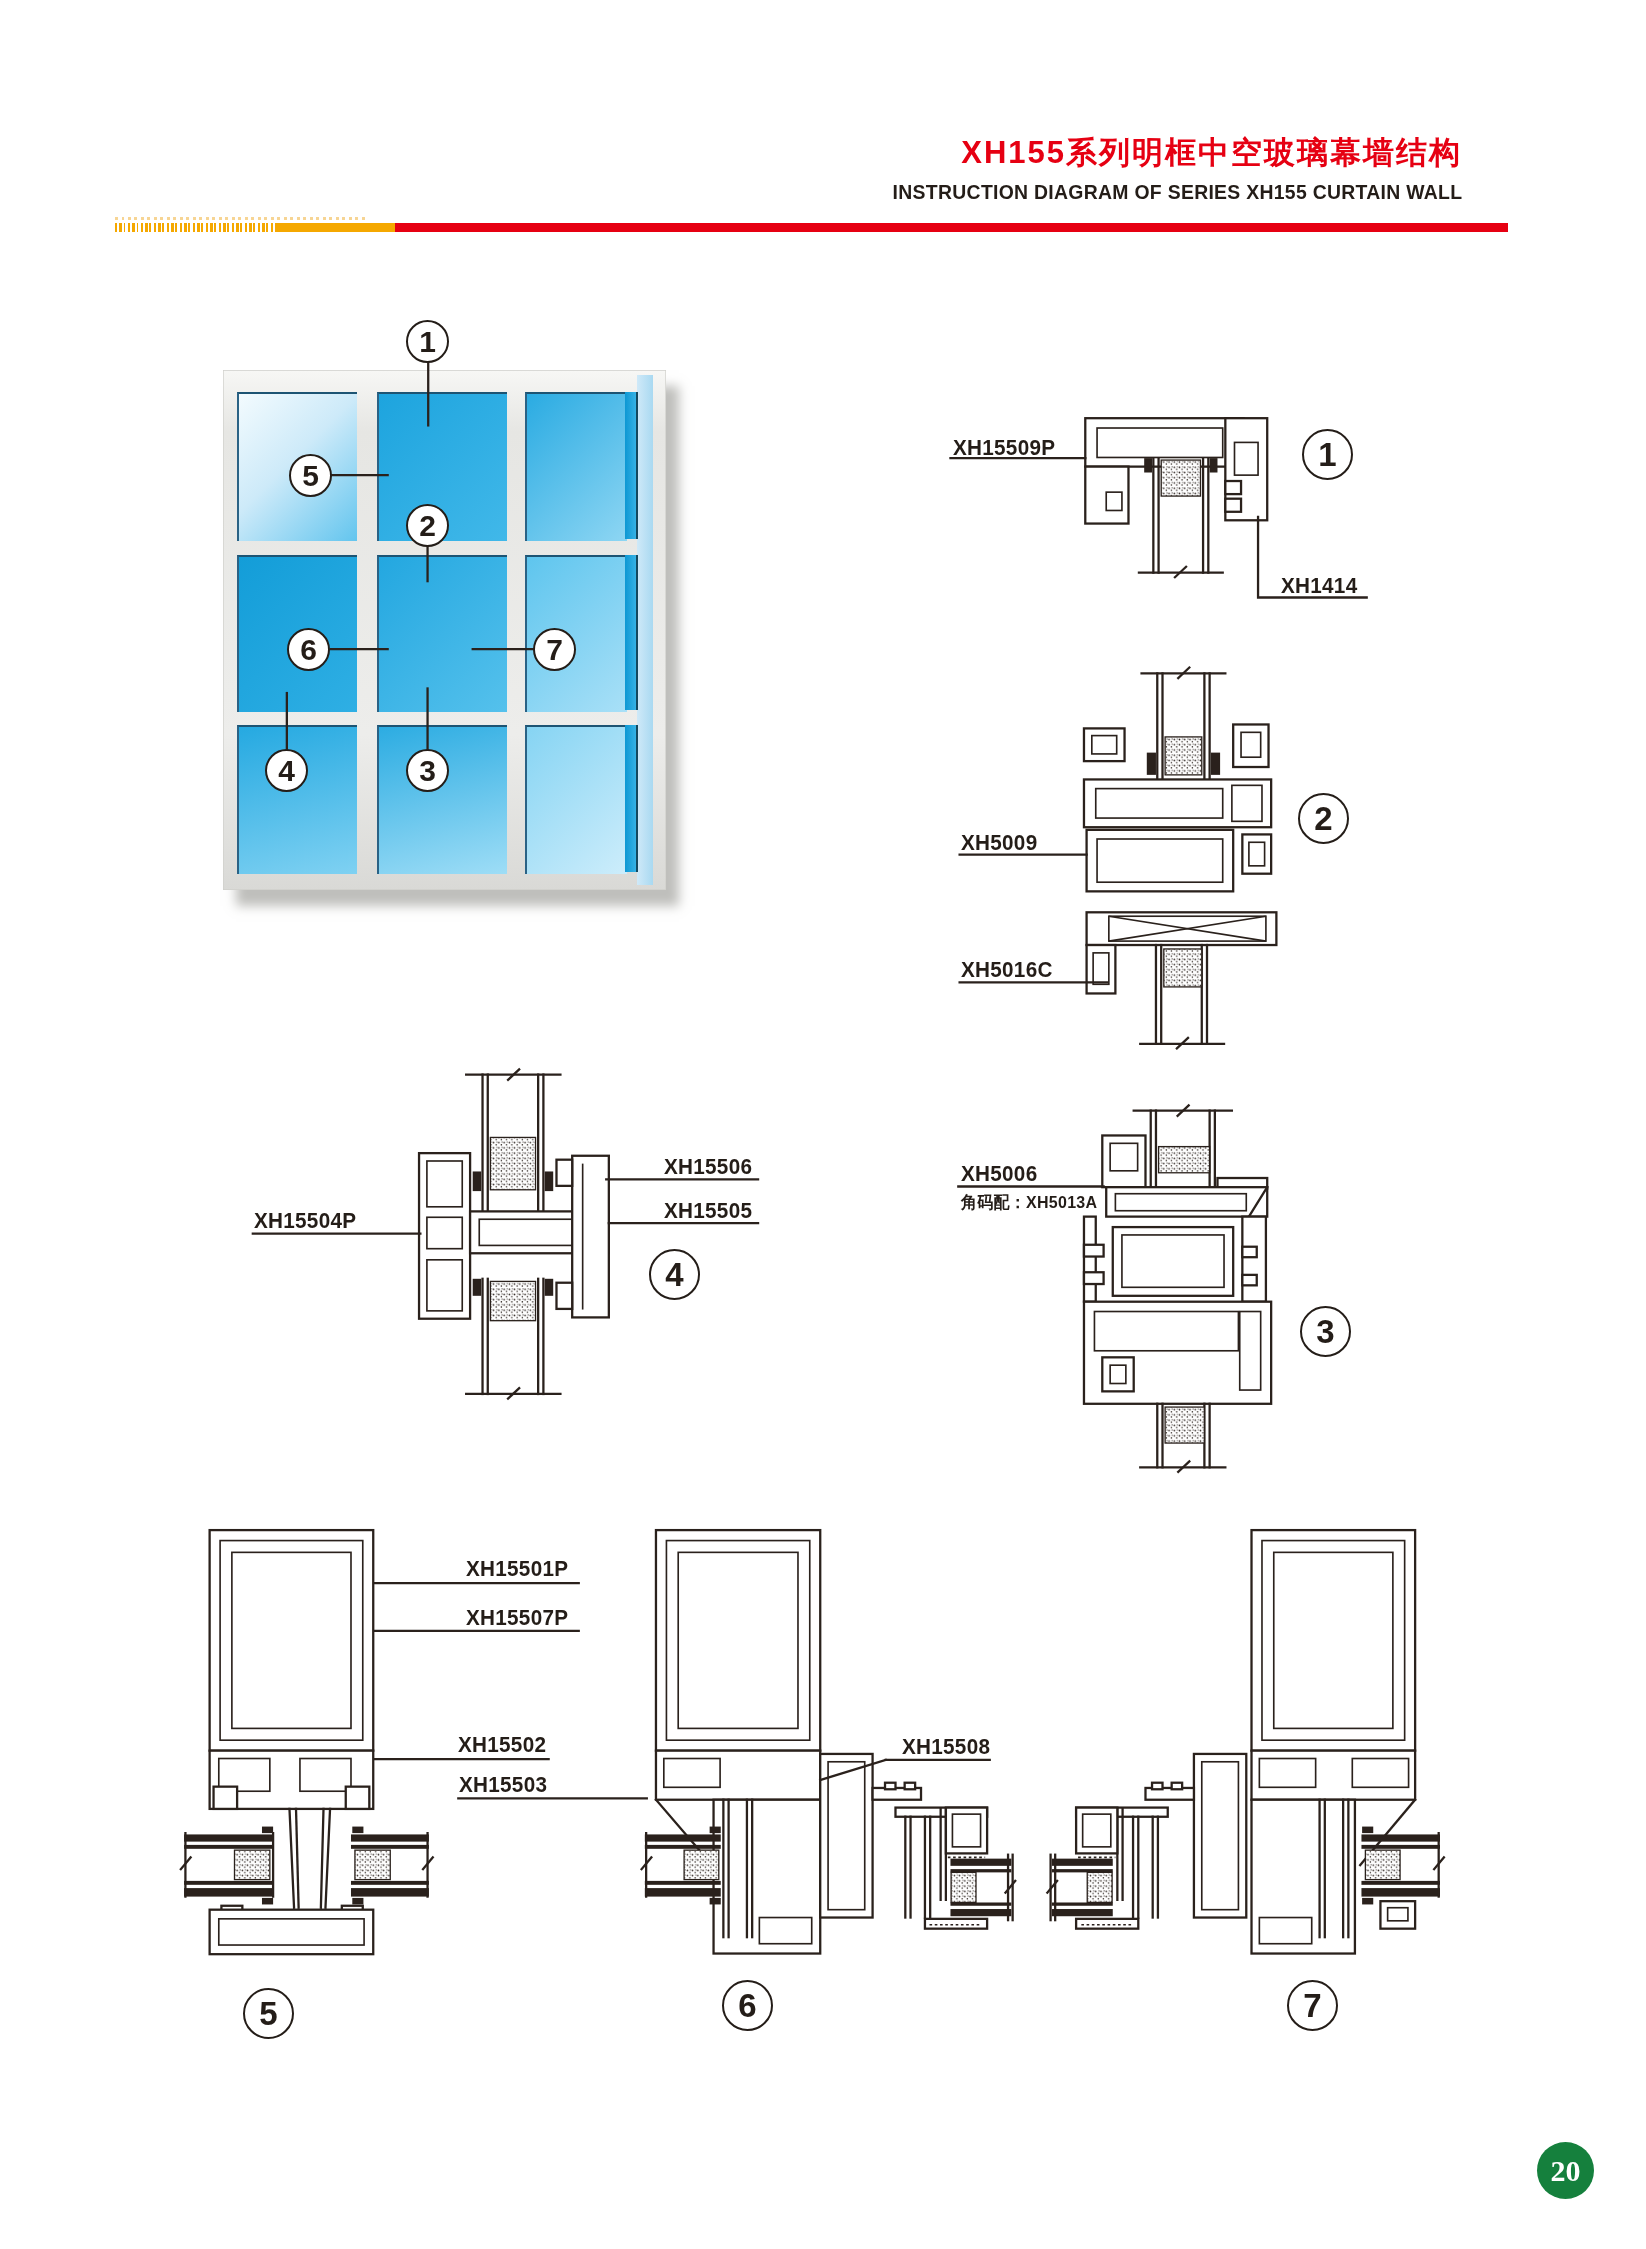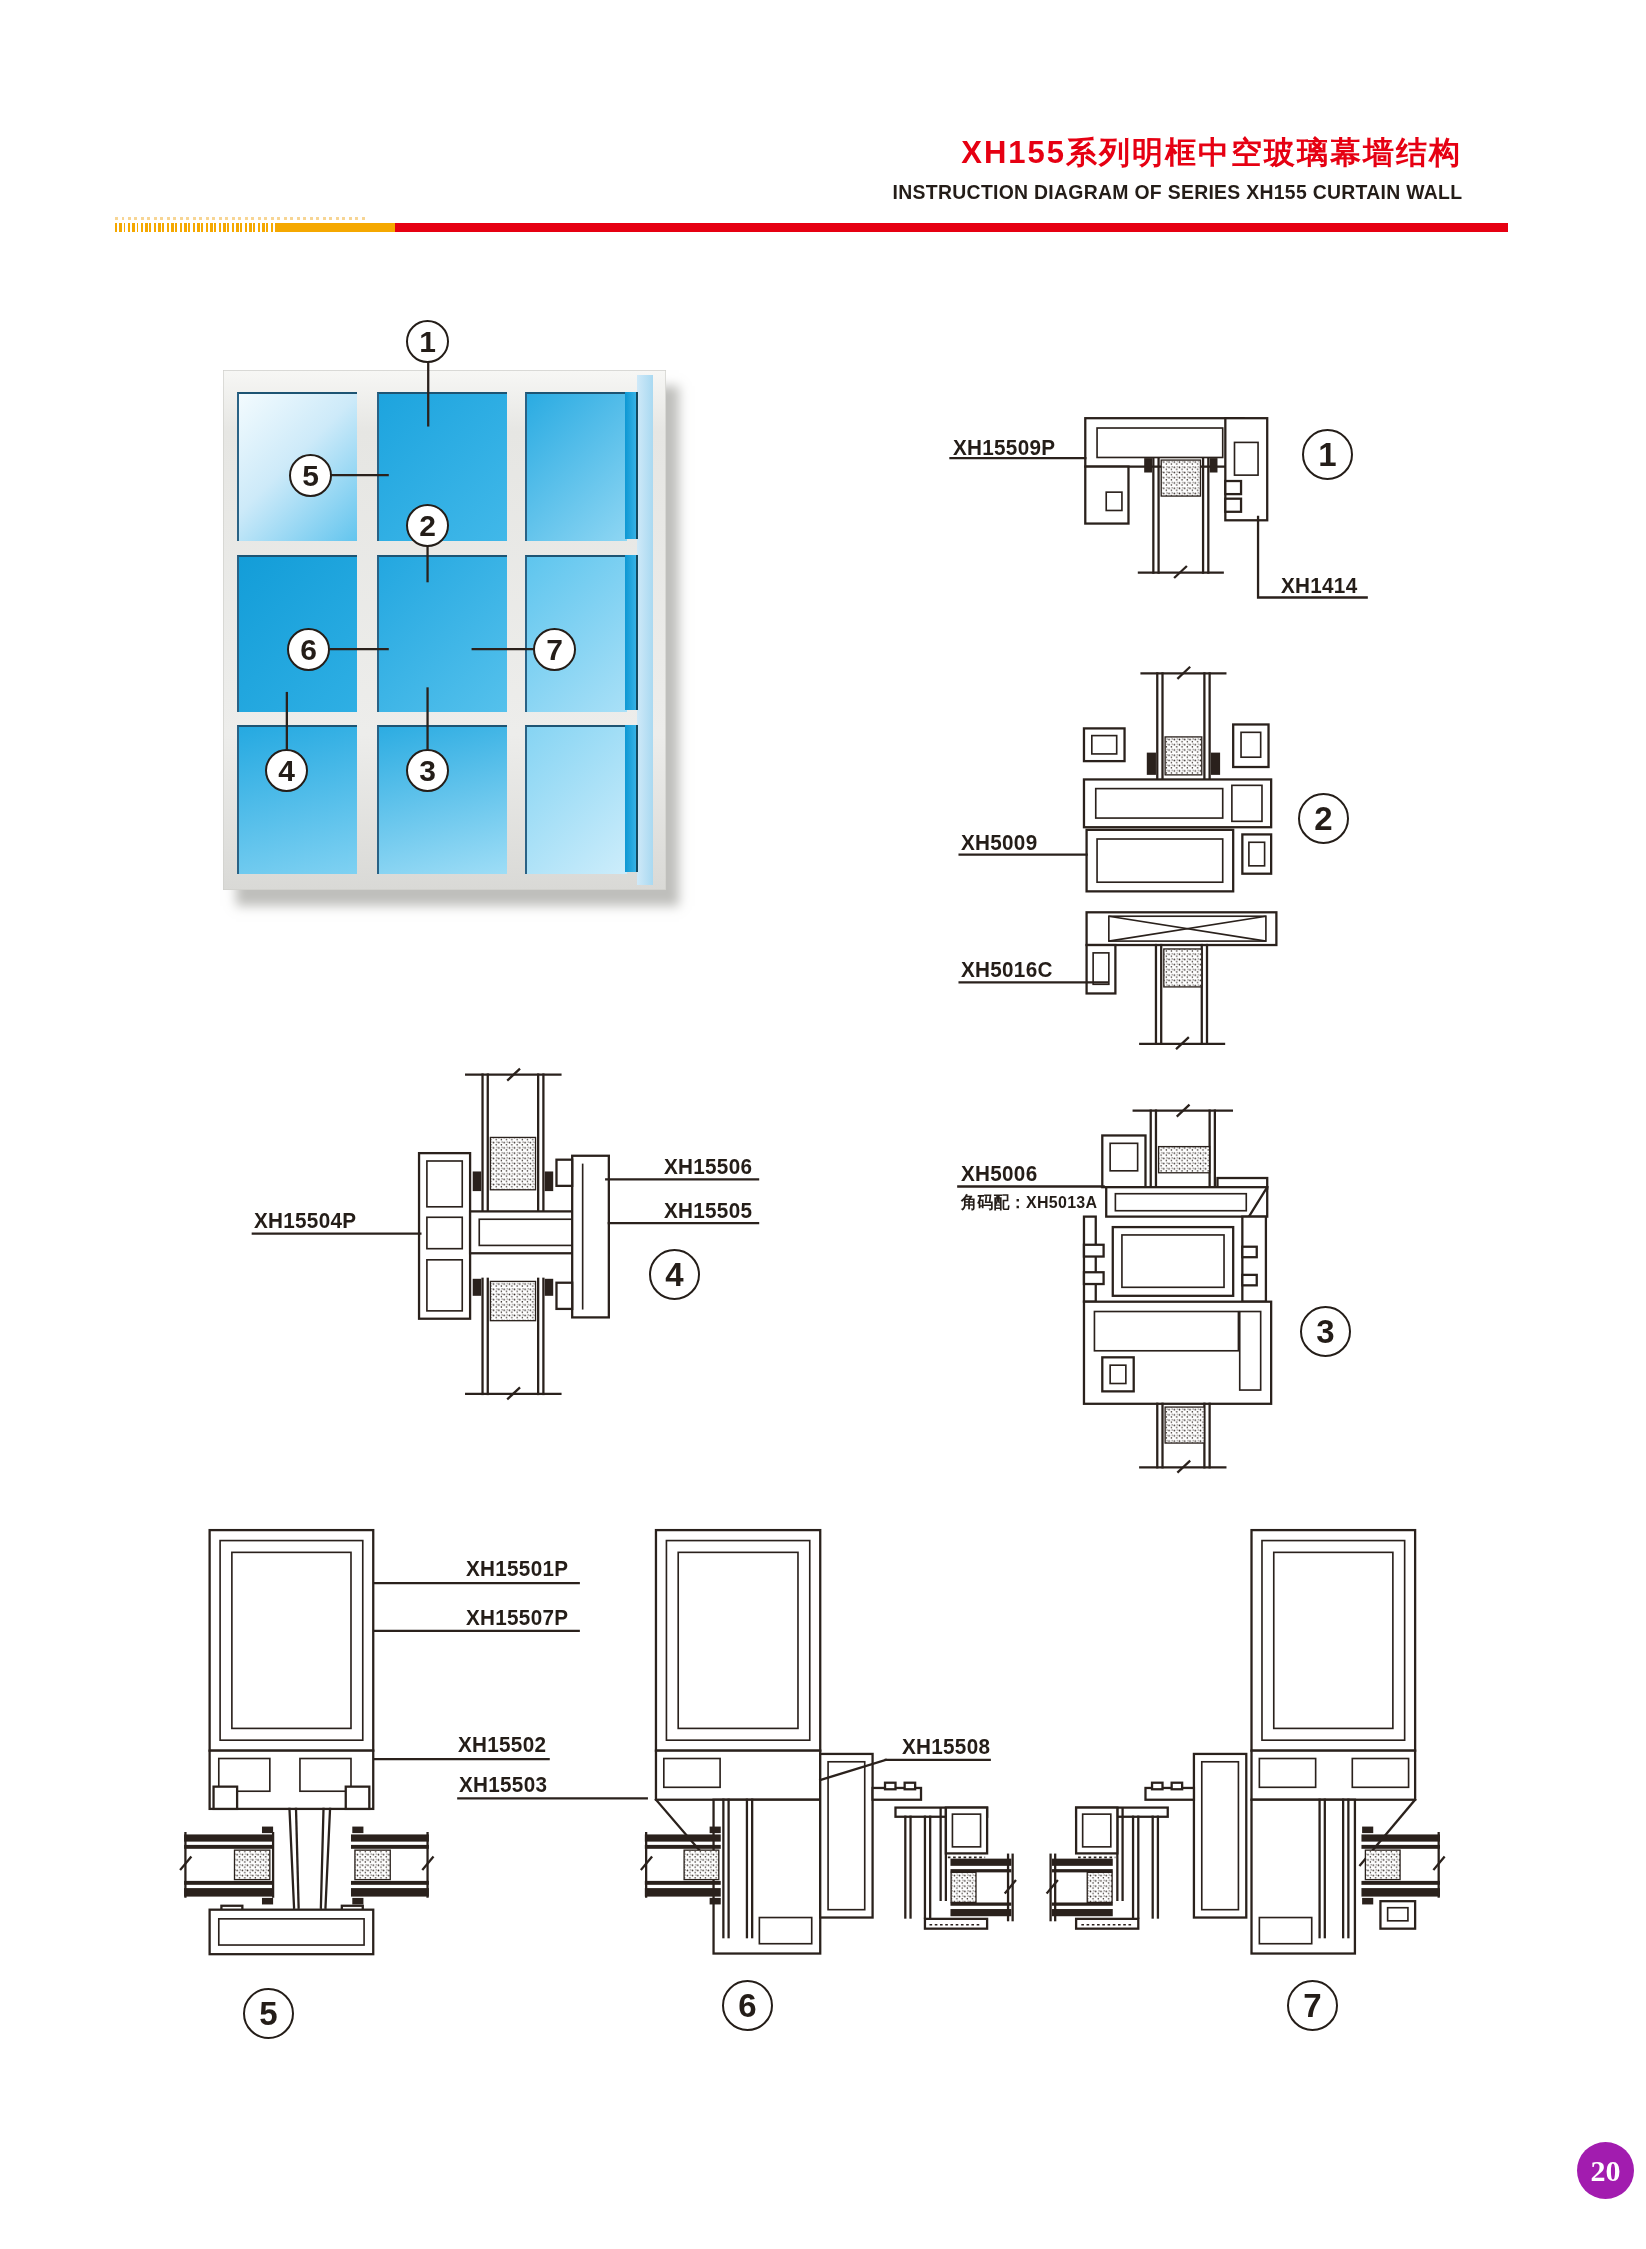--- a/index.html
+++ b/index.html
@@ -39,22 +39,22 @@
   .lbl-sm{font-size:17px;}
   
   .lines{position:absolute;left:0;top:0;}
   .s  {fill:#fff;stroke:#2a211c;stroke-width:3.5;}
   .si {fill:none;stroke:#2a211c;stroke-width:2.5;}
   .sn {fill:none;stroke:#2a211c;stroke-width:3.5;stroke-linecap:square;}
   .sb {fill:#2a211c;stroke:none;}
   .sp {fill:url(#stip);stroke:#2a211c;stroke-width:2;}
   .dash{fill:none;stroke:#2a211c;stroke-width:2.5;stroke-dasharray:4 4;}
   
-  .badge{position:absolute;left:1577px;top:2142px;width:57px;height:57px;border-radius:50%;
-         background:#a21caf;color:#fff;display:flex;align-items:center;justify-content:center;
+  .badge{position:absolute;left:1537px;top:2142px;width:57px;height:57px;border-radius:50%;
+         background:#15803d;color:#fff;display:flex;align-items:center;justify-content:center;
          font-family:"Liberation Serif",serif;font-size:30px;font-weight:600;}
 </style>
 </head>
 <body>
 
 <div class="page">
 
   <div>
     <div class="title-cn">XH155系列明框中空玻璃幕墙结构</div>
     <div class="title-en">INSTRUCTION DIAGRAM OF SERIES XH155 CURTAIN WALL</div>

